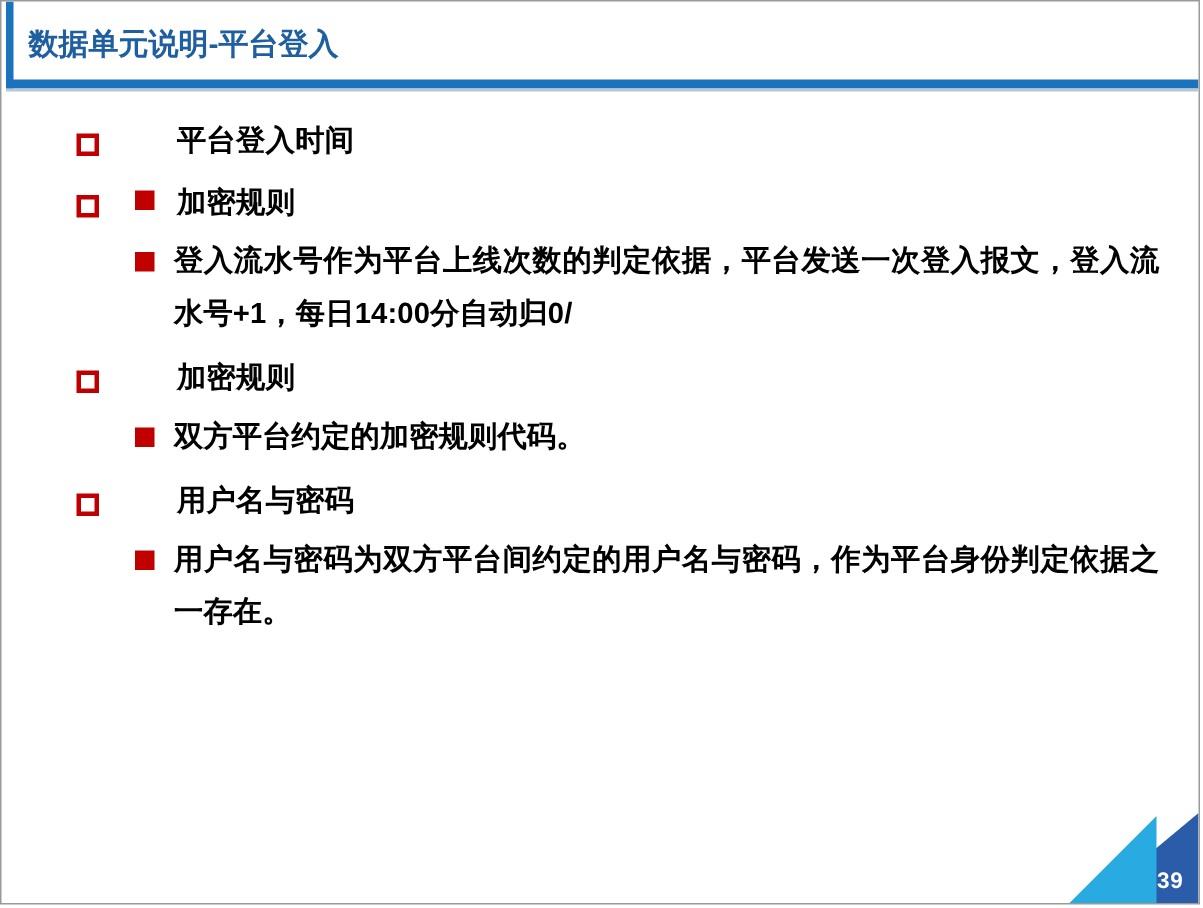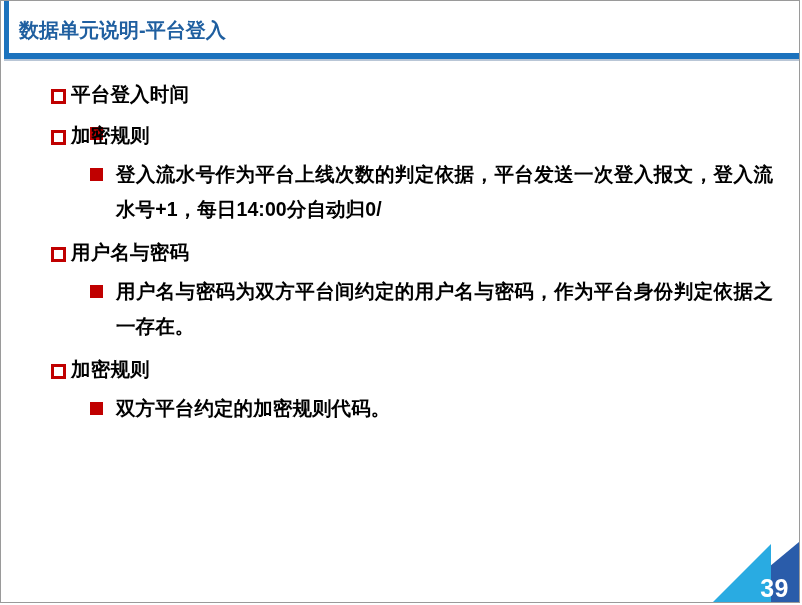--- a/index.html
+++ b/index.html
@@ -70,21 +70,21 @@
     width: 800px;
   }
 
   .group {
     position: relative;
   }
 
   
   .lvl1 {
     position: relative;
-    padding-left: 70px;
+    padding-left: 117px;
     margin: 0 16px 6px 0;
     min-height: 30px;
   }
   .lvl1 .bullet1 {
     position: absolute;
     left: 50px;
     top: 10px;
     width: 9px;
     height: 9px;
     border: 3px solid #c00000;
@@ -152,21 +152,21 @@
     bottom: 0;
     width: 0;
     height: 0;
     border-left: 58px solid transparent;
     border-bottom: 58px solid #29abe2;
   }
   .page-num {
     position: absolute;
     right: 10px;
     bottom: 3px;
-    font-size: 25px;
+    font-size: 15px;
     font-weight: bold;
     color: #ffffff;
     letter-spacing: 0.5px;
     line-height: 22px;
   }
 </style>
 </head>
 <body>
 
 <div id="slide">
@@ -195,36 +195,36 @@
       </div>
       <div class="lvl2">
         <span class="bullet2"></span>
         <span class="lvl2-text">登入流水号作为平台上线次数的判定依据，平台发送一次登入报文，登入流水号+1，每日14:00分自动归0/</span>
       </div>
     </div>
 
     <div class="group">
       <div class="lvl1">
         <span class="bullet1"></span>
+        <span class="lvl1-text">加密规则</span>
+      </div>
+      <div class="lvl2">
+        <span class="bullet2"></span>
+        <span class="lvl2-text">双方平台约定的加密规则代码。</span>
+      </div>
+    </div>
+
+    <div class="group">
+      <div class="lvl1">
+        <span class="bullet1"></span>
         <span class="lvl1-text">用户名与密码</span>
       </div>
       <div class="lvl2">
         <span class="bullet2"></span>
         <span class="lvl2-text">用户名与密码为双方平台间约定的用户名与密码，作为平台身份判定依据之一存在。</span>
-      </div>
-    </div>
-
-    <div class="group">
-      <div class="lvl1">
-        <span class="bullet1"></span>
-        <span class="lvl1-text">加密规则</span>
-      </div>
-      <div class="lvl2">
-        <span class="bullet2"></span>
-        <span class="lvl2-text">双方平台约定的加密规则代码。</span>
       </div>
     </div>
 
   </div>
 
   <div class="corner">
     <div class="tri-dark"></div>
     <div class="tri-light"></div>
     <div class="page-num">39</div>
   </div>

